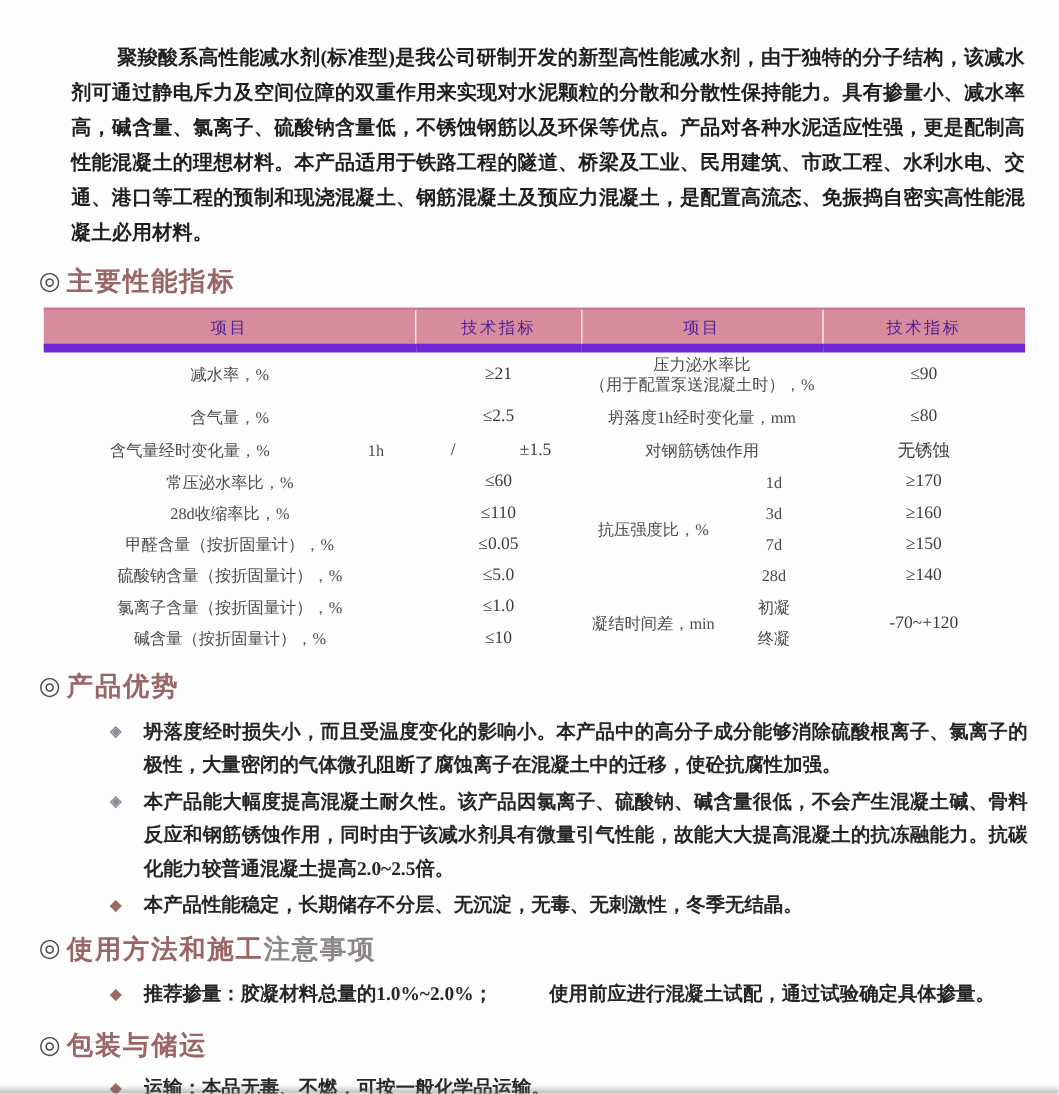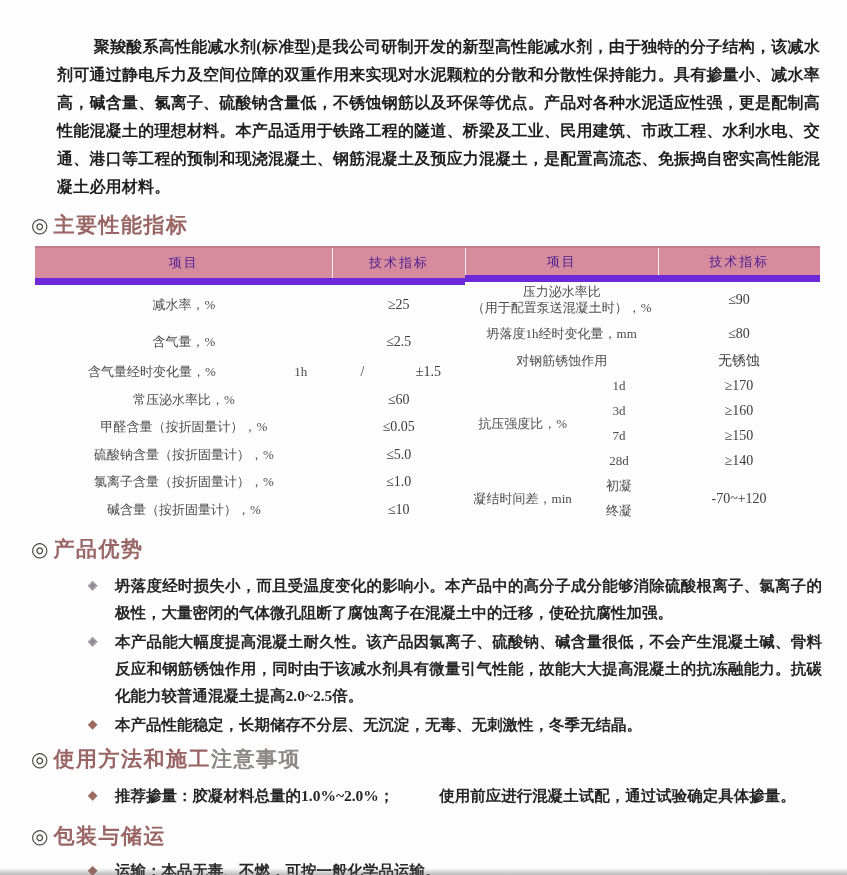--- a/index.html
+++ b/index.html
@@ -92,21 +92,21 @@
           <col style="width:298px">
           <col style="width:132px">
         </colgroup>
       <tbody>
           <tr>
         <th>项目</th>
         <th>技术指标</th>
       </tr>
       <tr class="h40">
         <td class="ti">减水率，%</td>
-        <td class="tv">≥25</td>
+        <td class="tv">≥21</td>
       </tr>
       <tr class="h30">
         <td class="ti">含气量，%</td>
         <td class="tv">≤2.5</td>
       </tr>
       <tr class="h25">
         <td class="ti">
           <div class="split-item">
             <span class="lbl">含气量经时变化量，%</span>
             <span class="sub">1h</span>
@@ -117,20 +117,24 @@
             <span class="mid">/</span>
             <span class="val">±1.5</span>
           </div>
         </td>
       </tr>
       <tr class="h25">
         <td class="ti">常压泌水率比，%</td>
         <td class="tv">≤60</td>
       </tr>
       <tr class="h25">
+        <td class="ti">28d收缩率比，%</td>
+        <td class="tv">≤110</td>
+      </tr>
+      <tr class="h25">
         <td class="ti">甲醛含量（按折固量计），%</td>
         <td class="tv">≤0.05</td>
       </tr>
       <tr class="h25">
         <td class="ti">硫酸钠含量（按折固量计），%</td>
         <td class="tv">≤5.0</td>
       </tr>
       <tr class="h25">
         <td class="ti">氯离子含量（按折固量计），%</td>
         <td class="tv">≤1.0</td>

